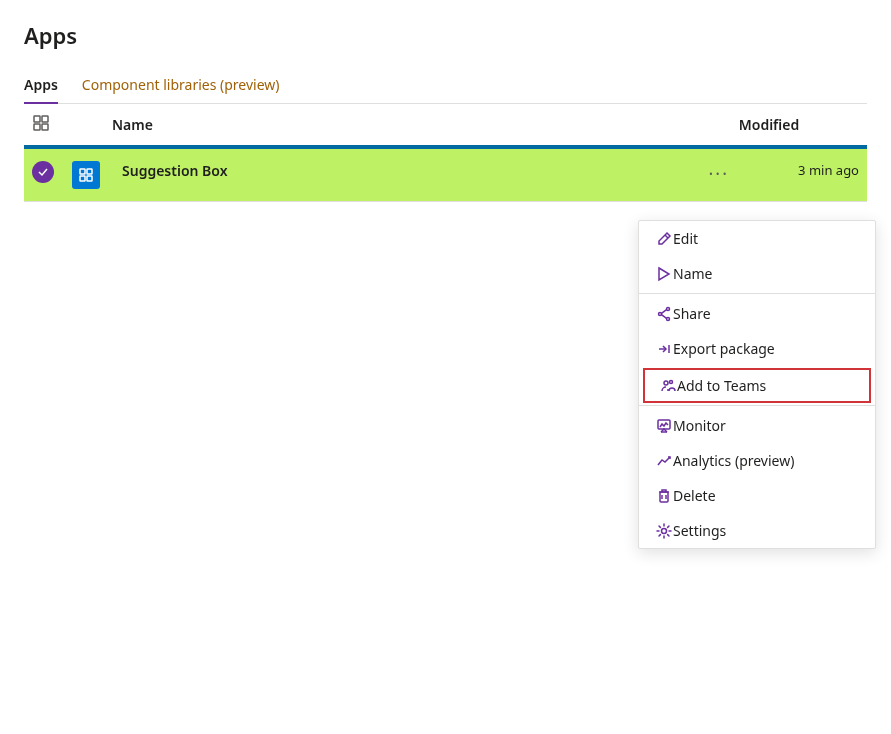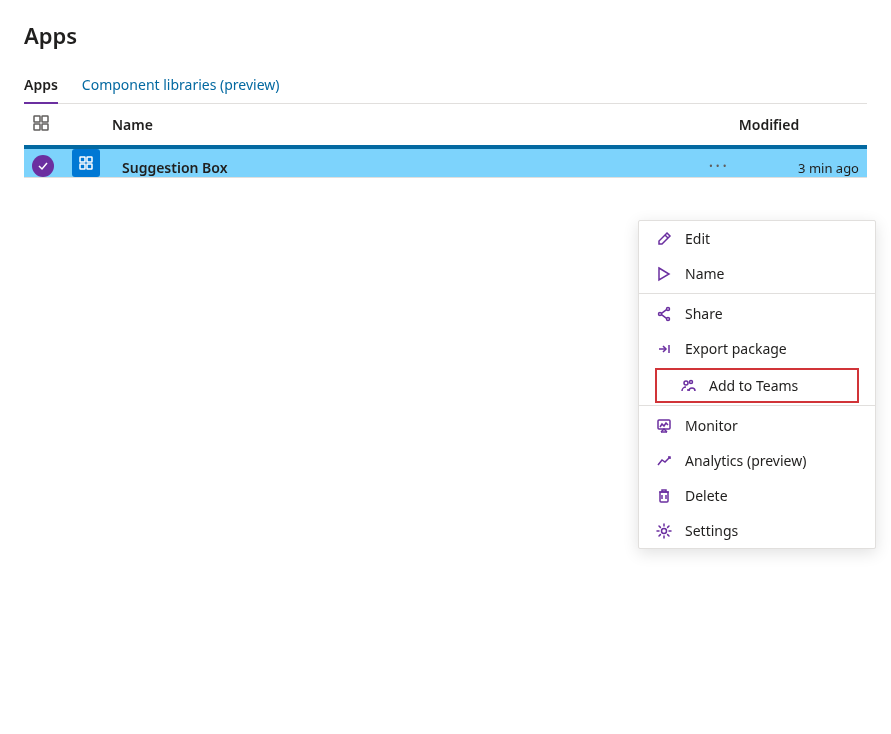--- a/index.html
+++ b/index.html
@@ -41,21 +41,21 @@
       top: 1px;
     }
 
     .tab.active {
       color: #201f1e;
       font-weight: 600;
       border-bottom: 2px solid #6b2fa0;
     }
 
     .tab.preview-tab {
-      color: #0369a1;
+      color: #a16207;
     }
 
     .table-container {
       margin-top: 0;
     }
 
     .table-header {
       display: flex;
       align-items: center;
       padding: 10px 8px;
@@ -71,23 +71,23 @@
       width: 18px;
       height: 18px;
       display: inline-flex;
       align-items: center;
       justify-content: center;
       color: #605e5c;
     }
 
     .table-row {
       display: flex;
-      align-items: flex-end;
-      padding: 0 8px;
-      background: #7dd3fc;
+      align-items: flex-start;
+      padding: 12px 8px;
+      background: #bef264;
       border-bottom: 1px solid #e1dfdd;
       position: relative;
     }
 
     .check-circle {
       width: 22px;
       height: 22px;
       border-radius: 50%;
       background: #6b2fa0;
       display: flex;
@@ -144,28 +144,28 @@
       border-radius: 2px;
     }
 
     .menu-item {
       display: flex;
       align-items: center;
       padding: 8px 16px;
       cursor: pointer;
       font-size: 14px;
       color: #201f1e;
-      gap: 12px;
+      gap: 0;
       border-bottom: none;
     }
 
     .menu-item.highlighted {
       border: 2px solid #d13438;
-      margin: 2px 16px;
-      padding: 6px 22px;
+      margin: 2px 4px;
+      padding: 6px 14px;
     }
 
     .menu-icon {
       width: 18px;
       height: 18px;
       display: flex;
       align-items: center;
       justify-content: center;
       color: #6b2fa0;
       flex-shrink: 0;

